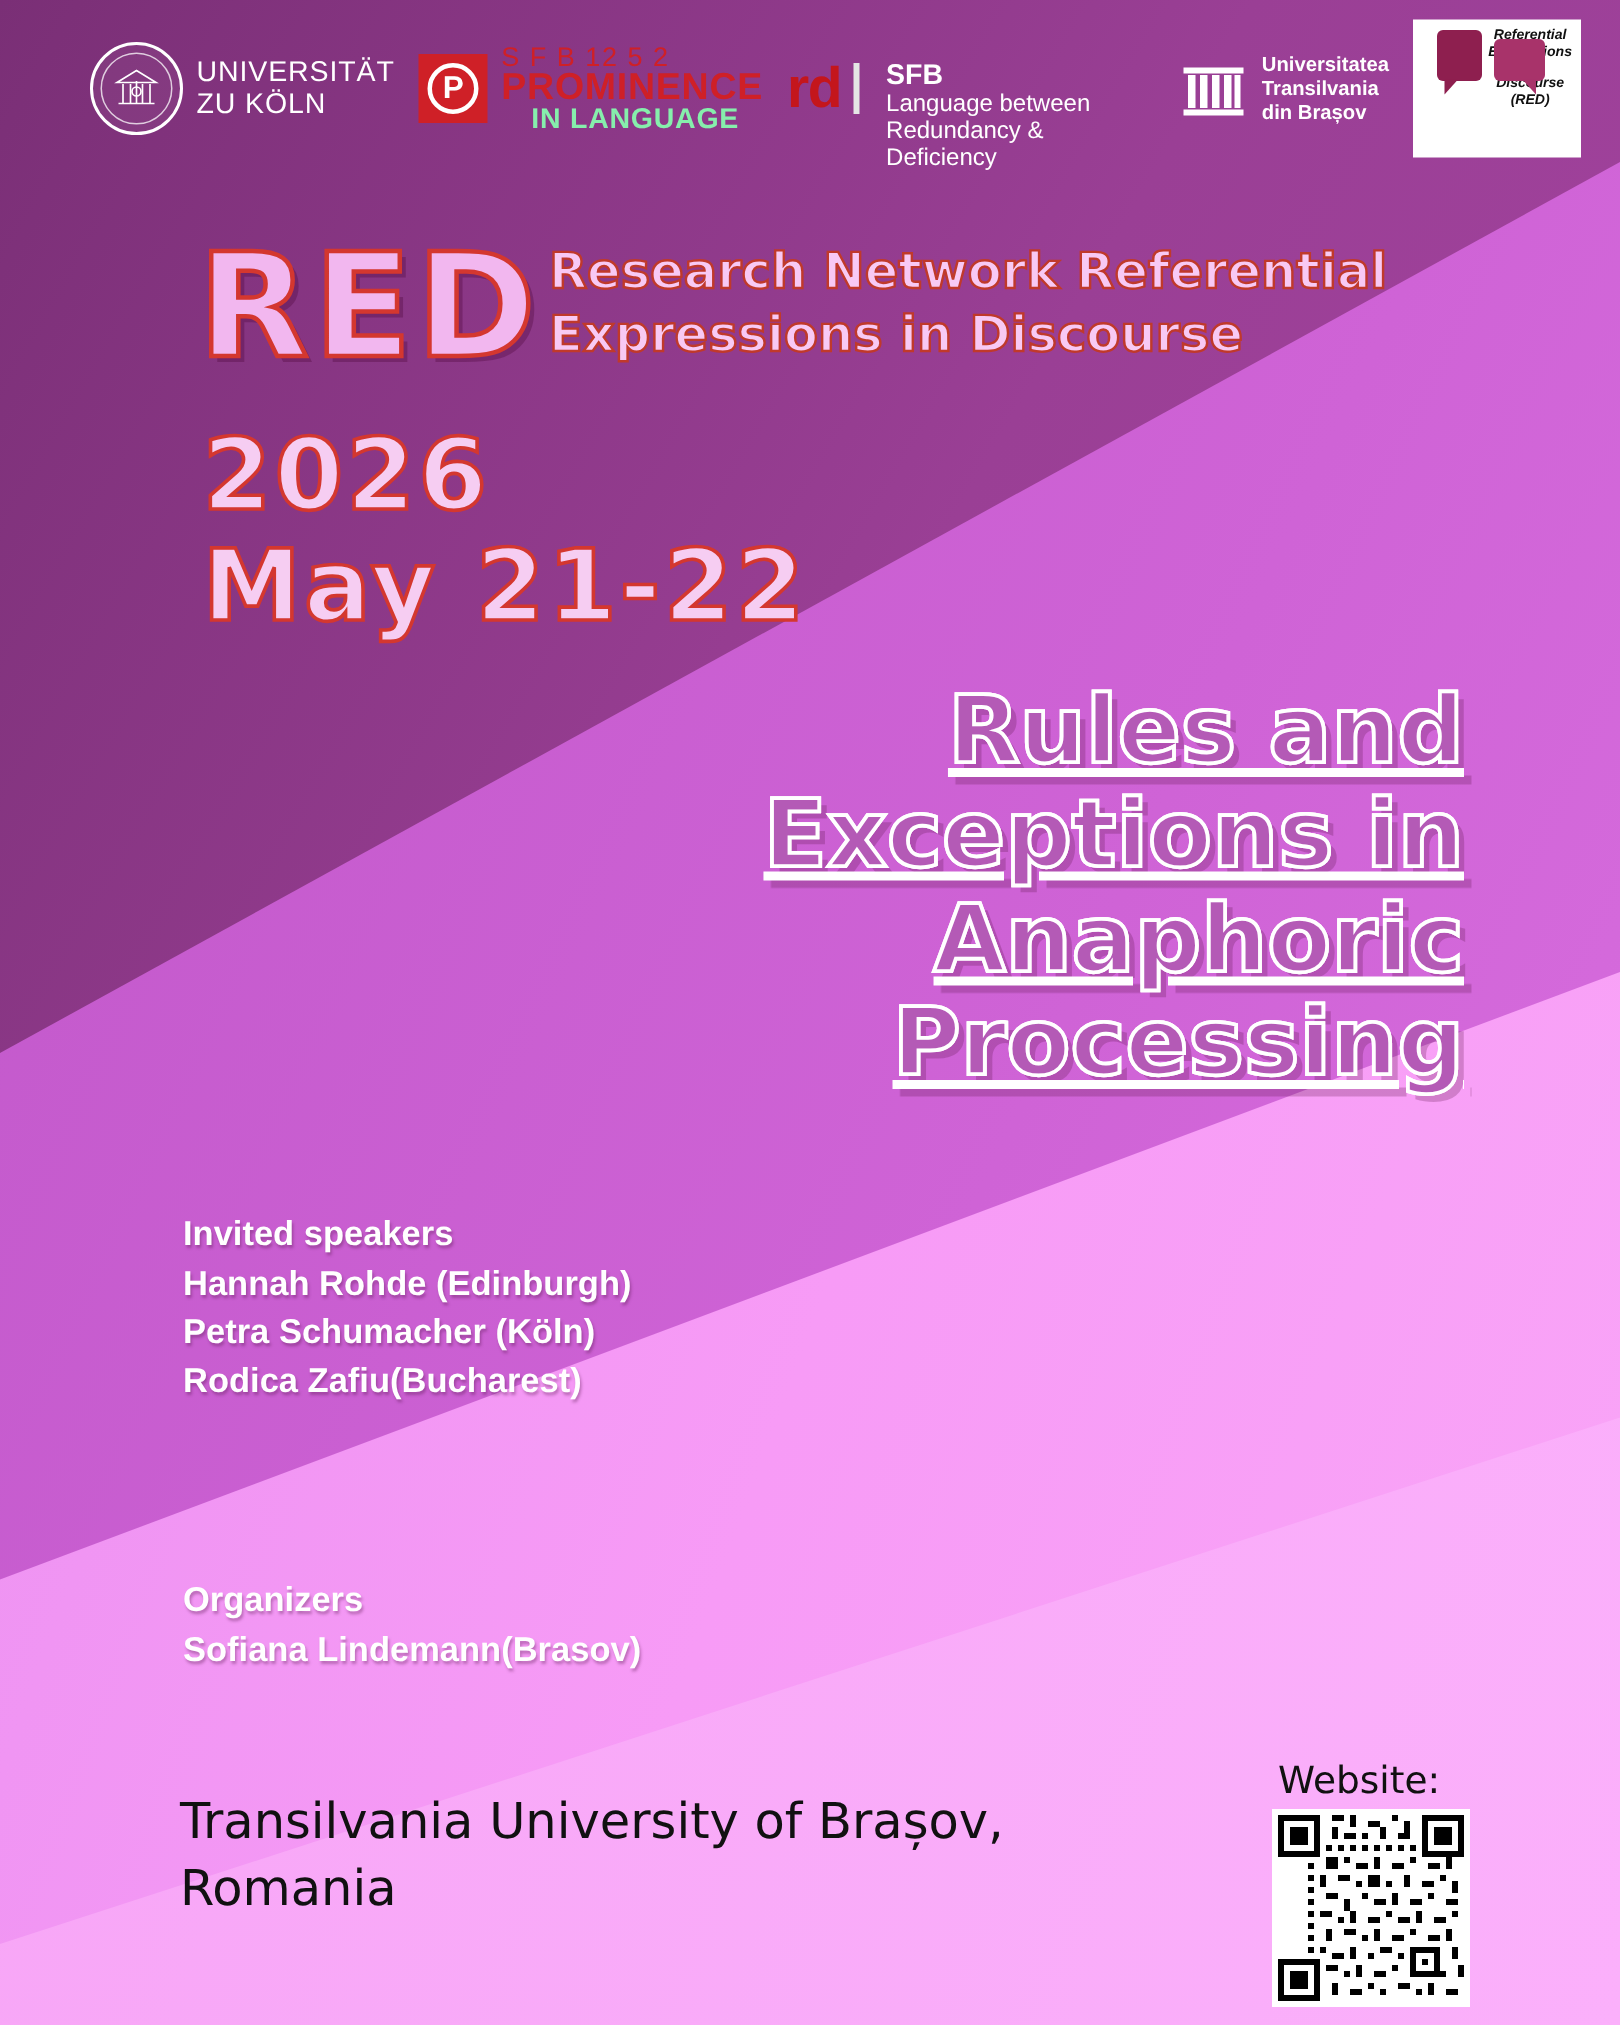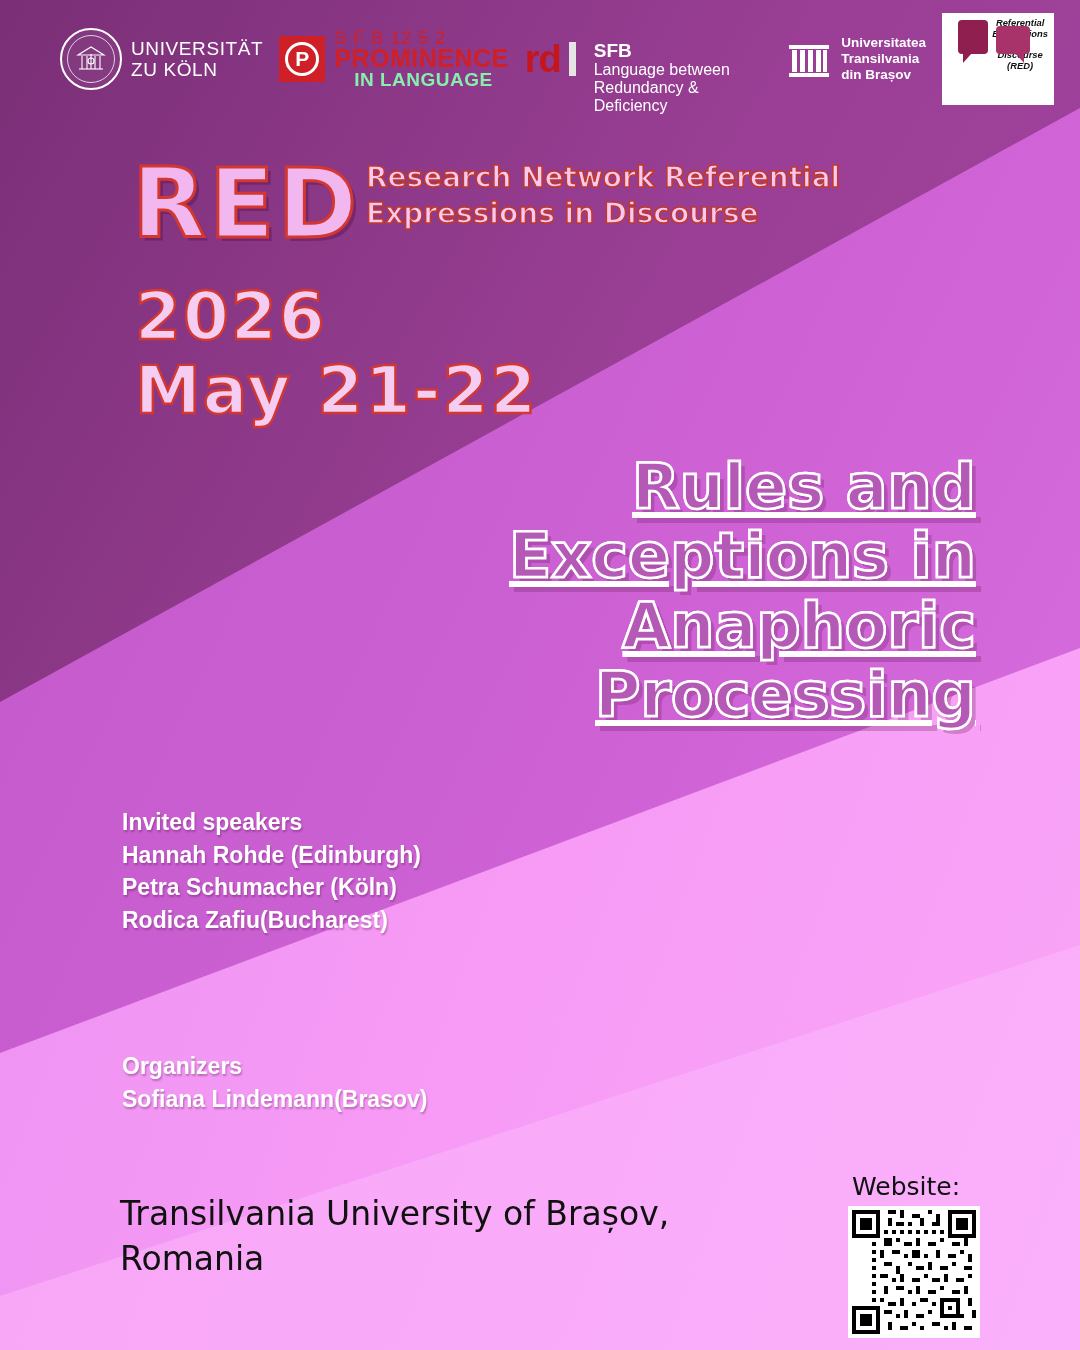--- a/index.html
+++ b/index.html
@@ -91,21 +91,21 @@
   .prom-sub {
     color: #86efac; font-weight: 800; font-size: 19px; letter-spacing: .5px;
     line-height: 1;
     margin-left: 20px;
   }
 
   
   .rd-mark {
     color: #c4161c; font-weight: 800; font-size: 38px;
     letter-spacing: -1px; padding-right: 8px;
-    border-right: 7px solid #e5e5e5;
+    border-right: 4px solid #e5e5e5;
     line-height: .9;
   }
   .sfb-text { line-height: 1.12; padding-left: 9px; margin-top: 36px; }
   .sfb-title { color: #ffffff; font-weight: 800; font-size: 19px; }
   .sfb-l1, .sfb-l2 { color: #ffffff; font-size: 16px; font-weight: 400; }
 
   
   .tr-mark {
     width: 46px; height: 46px;
     display: flex; align-items: flex-end; justify-content: center;
@@ -144,21 +144,21 @@
   .red-title {
     position: absolute; left: 132px; top: 148px;
     font-size: 96px; font-weight: 800; letter-spacing: 3px;
     color: #f2b7ef;
     -webkit-text-stroke: 3px #d4372f;
     text-shadow: 4px 4px 0 rgba(80,10,60,.35);
     font-family: "DejaVu Sans", sans-serif;
   }
   .network-name {
     position: absolute; left: 366px; top: 160px;
-    font-size: 28px; font-weight: 800; line-height: 1.28;
+    font-size: 33px; font-weight: 800; line-height: 1.28;
     color: #f8c9f4;
     -webkit-text-stroke: 1.6px #c0392b;
     font-family: "DejaVu Sans", sans-serif;
   }
   .year {
     position: absolute; left: 135px; top: 278px;
     font-size: 66px; font-weight: 800; letter-spacing: 2px;
     color: #f6cdf2;
     -webkit-text-stroke: 2.4px #d4372f;
     font-family: "DejaVu Sans", sans-serif;

